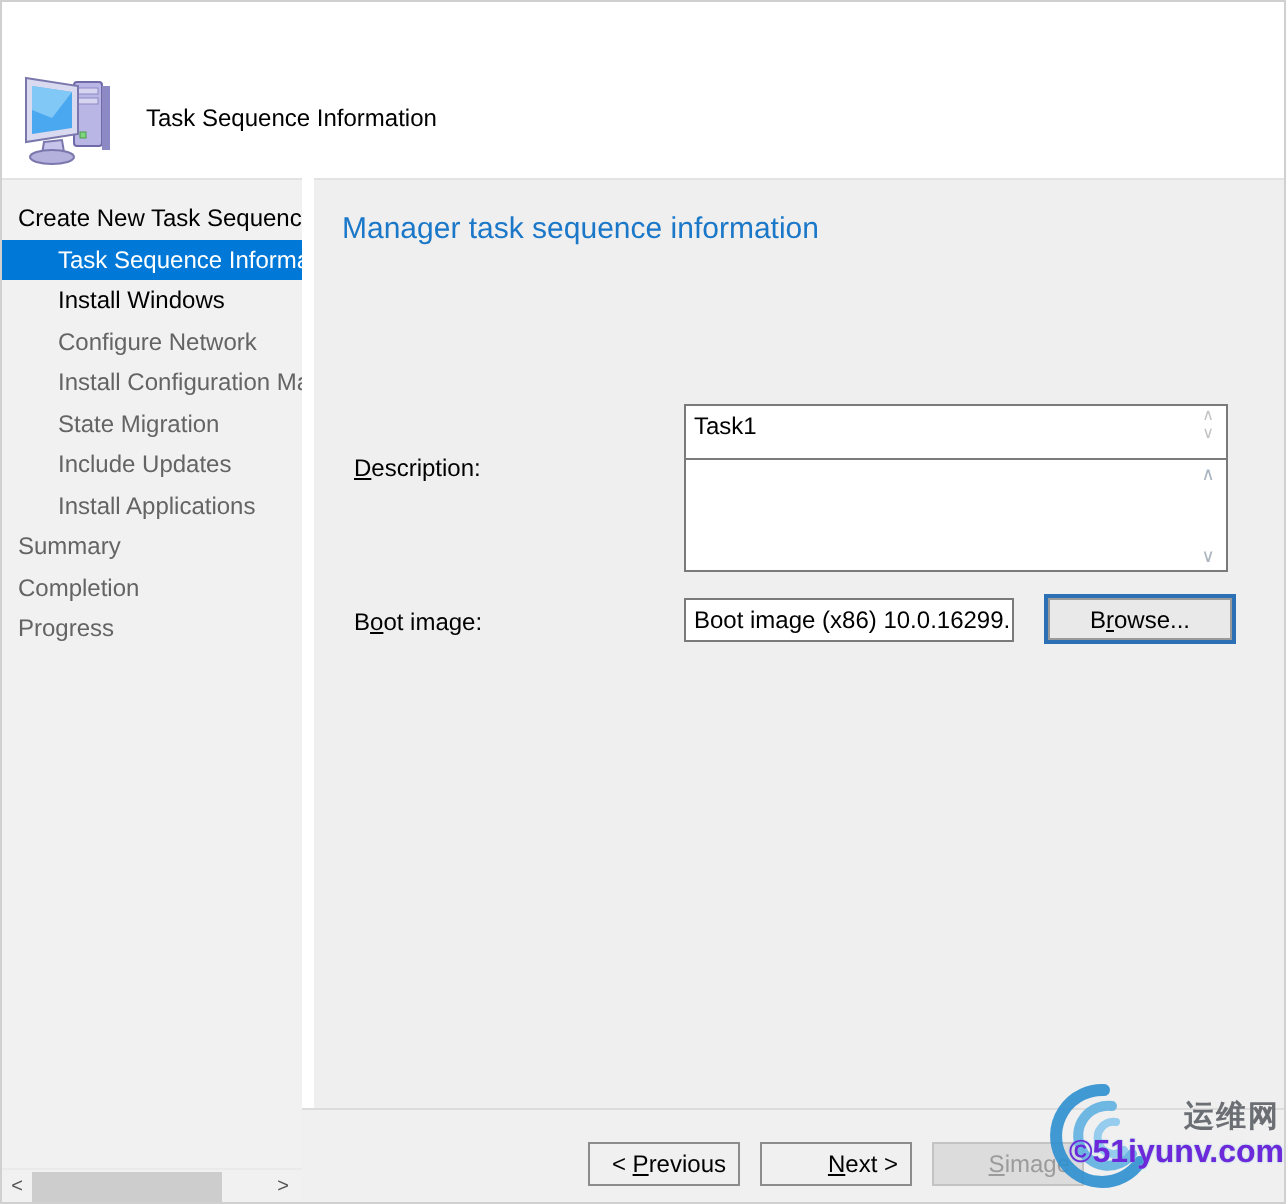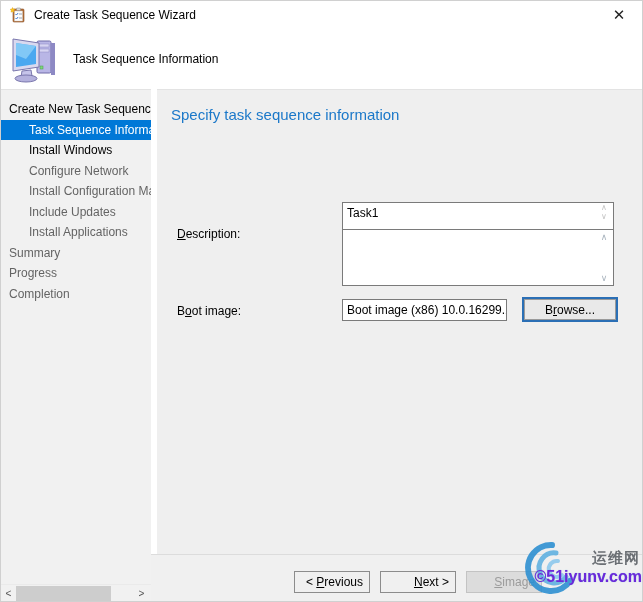--- a/index.html
+++ b/index.html
@@ -63,34 +63,20 @@
   .watermark{position:absolute;right:0px;bottom:2px;width:130px;height:58px;pointer-events:none;z-index:20;}
   .wm-logo{position:absolute;left:0;top:0;}
   .wm-name{position:absolute;right:2px;top:8px;font-size:15px;font-weight:bold;color:#6b6f74;letter-spacing:1px;}
   .wm-credit{position:absolute;right:0px;top:27px;font-size:16px;font-weight:bold;color:#6d28d9;text-shadow:0 0 1px #7db9e2;}
 </style>
 </head>
 <body>
 
 <div class="window">
 
-  <div class="titlebar">
-    <svg class="app-icon" viewBox="0 0 16 16">
-      <rect x="3" y="2" width="11" height="13" rx="1" fill="#b5713a" stroke="#8a4f22" stroke-width="0.6"></rect>
-      <rect x="4.5" y="4" width="8" height="10" fill="#fdfdfd" stroke="#c9c9c9" stroke-width="0.4"></rect>
-      <rect x="6.5" y="1" width="4" height="2.6" rx="0.8" fill="#d9d9d9" stroke="#8a8a8a" stroke-width="0.5"></rect>
-      <path d="M5.5 7 l1 1 l1.6-2" stroke="#2f6fd0" stroke-width="0.9" fill="none"></path>
-      <path d="M5.5 11 l1 1 l1.6-2" stroke="#2f6fd0" stroke-width="0.9" fill="none"></path>
-      <rect x="9" y="6.5" width="3" height="1" fill="#9aa6b5"></rect>
-      <rect x="9" y="10.5" width="3" height="1" fill="#9aa6b5"></rect>
-      <path d="M2.5 0.5 l0.8 1.6 1.7 0.2 -1.2 1.2 0.3 1.7 -1.6-0.8 -1.5 0.8 0.3-1.7 -1.2-1.2 1.7-0.2 z" fill="#ffc726" stroke="#d89b00" stroke-width="0.4"></path>
-    </svg>
-    <span class="title">Create Task Sequence Wizard</span>
-    <div class="close-btn">✕</div>
-  </div>
 
   <div class="header">
     <svg class="hicon" viewBox="0 0 52 52">
 
       <g>
         <rect x="28" y="8" width="14" height="32" rx="1.5" fill="#b9b6e6" stroke="#6f6ba8" stroke-width="1"></rect>
         <rect x="42" y="10" width="4" height="32" fill="#8d89c4"></rect>
         <rect x="30" y="11" width="10" height="3" fill="#d7d5f2" stroke="#8d89c4" stroke-width="0.5"></rect>
         <rect x="30" y="16" width="10" height="3" fill="#d7d5f2" stroke="#8d89c4" stroke-width="0.5"></rect>
         <rect x="31" y="33" width="3" height="3" fill="#7ed67e" stroke="#4a9a4a" stroke-width="0.5"></rect>
@@ -107,37 +93,38 @@
     <span class="htitle">Task Sequence Information</span>
   </div>
 
   <div class="sidebar">
     <div class="nav">
       <div class="nav-item black">Create New Task Sequence</div>
       <div class="nav-item sub selected">Task Sequence Information</div>
       <div class="nav-item sub black">Install Windows</div>
       <div class="nav-item sub">Configure Network</div>
       <div class="nav-item sub">Install Configuration Manager</div>
+      <div class="nav-item sub">State Migration</div>
       <div class="nav-item sub">Include Updates</div>
       <div class="nav-item sub">Install Applications</div>
       <div class="nav-item">Summary</div>
+      <div class="nav-item">Completion</div>
       <div class="nav-item">Progress</div>
-      <div class="nav-item">Completion</div>
     </div>
     <div class="hscroll">
       <div class="arrow left">&lt;</div>
       <div class="thumb"></div>
       <div class="arrow right">&gt;</div>
     </div>
   </div>
 
   <div class="gap"></div>
 
   <div class="content">
-    <div class="page-heading">Specify task sequence information</div>
+    <div class="page-heading">Manager task sequence information</div>
 
     <div class="field name-field">
       <input type="text" value="Task1" style="">
       <div class="spinner">
         <div>∧</div>
         <div>∨</div>
       </div>
     </div>
 
     <div class="flabel" style="top:137px;">

